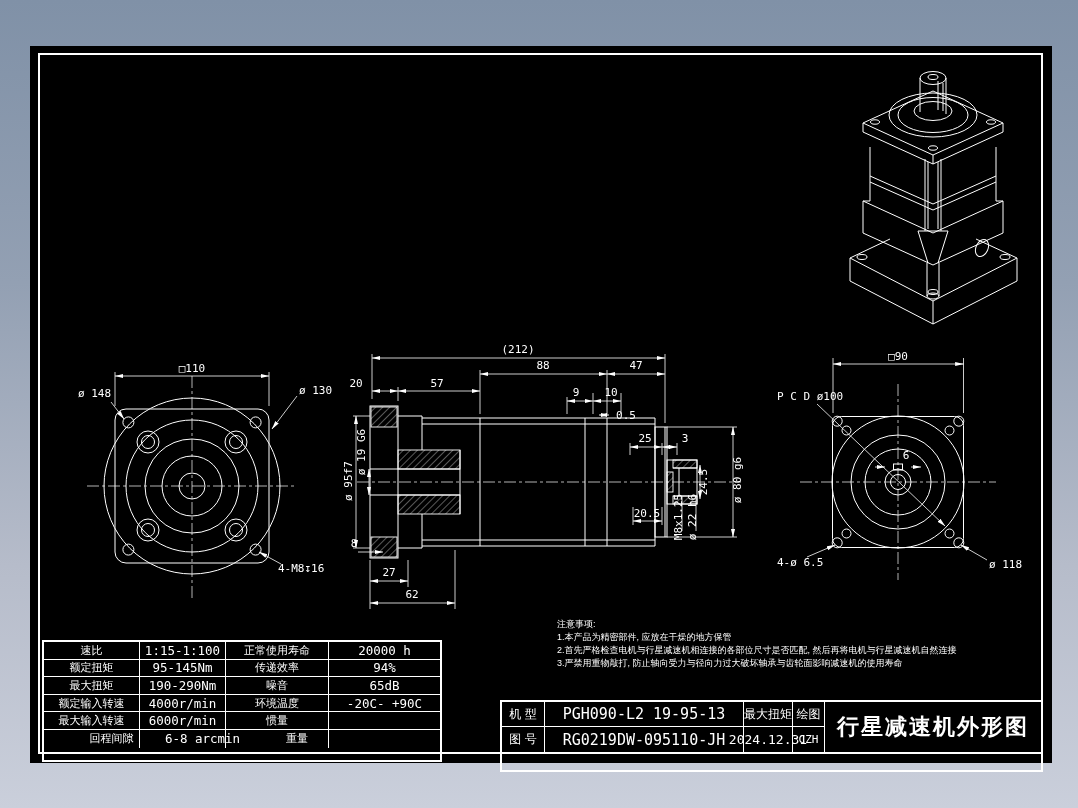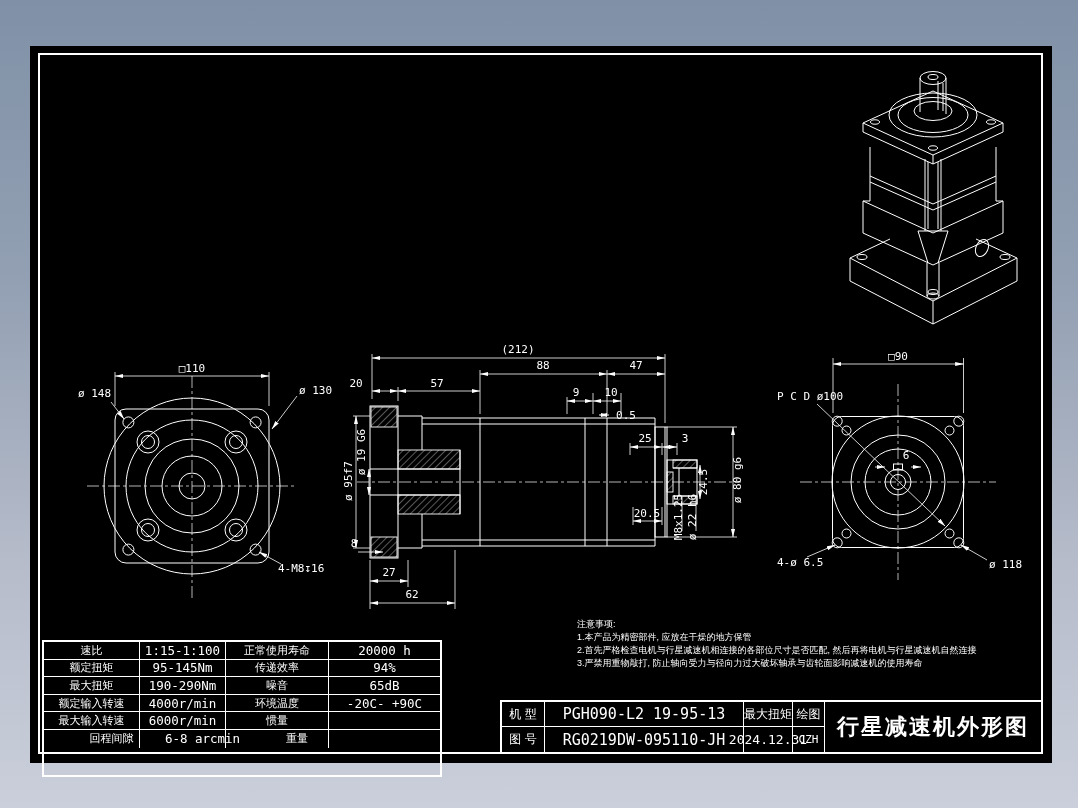--- a/index.html
+++ b/index.html
@@ -11,37 +11,37 @@
   *{box-sizing:border-box;}
   .canvas{position:absolute;left:30px;top:46px;width:1022px;height:717px;background:#000;}
   .frame{position:absolute;left:8px;top:7px;width:1005px;height:701px;border:2px solid #fff;}
   svg{position:absolute;overflow:visible;}
   svg text{fill:#fff;font-family:"DejaVu Sans Mono",monospace;font-size:11px;stroke:none;}
   .g{stroke:#fff;stroke-width:1;fill:none;}
   .dim{stroke:#fff;stroke-width:.8;fill:none;}
   .cl{stroke:#fff;stroke-width:.7;fill:none;stroke-dasharray:12 3 3 3;}
   .hf{fill:url(#hatch);stroke:#fff;stroke-width:.9;}
   
-  .spec{position:absolute;left:12px;top:594px;width:400px;height:137px;border:2px solid #fff;
+  .spec{position:absolute;left:12px;top:594px;width:400px;height:122px;border:2px solid #fff;
         display:grid;grid-template-columns:96px 86px 103px 111px;grid-auto-rows:17.6px;color:#fff;}
   .spec .c{border-right:1px solid #fff;border-bottom:1px solid #fff;display:flex;align-items:center;justify-content:center;
         font-size:11px;white-space:nowrap;overflow:visible;}
   .spec .c:nth-child(4n){border-right:none;text-align:right;}
   .spec .c.last{border-bottom:none;margin-left:40px;}
   .spec .v{font-family:"DejaVu Sans Mono",monospace;font-size:12.5px;}
   
-  .tblock{position:absolute;left:470px;top:654px;width:543px;height:54px;border:2px solid #fff;color:#fff;
+  .tblock{position:absolute;left:470px;top:654px;width:543px;height:72px;border:2px solid #fff;color:#fff;
         display:grid;grid-template-columns:43px 199px 49px 32px 216px;grid-template-rows:25px 25px;}
   .tblock .c{border-right:1px solid #fff;border-bottom:1px solid #fff;display:flex;align-items:center;justify-content:center;
         font-size:12px;white-space:nowrap;overflow:visible;}
   .tblock .mono{font-family:"DejaVu Sans Mono",monospace;font-size:15px;}
   .tblock .r2{border-bottom:none;}
   .tblock .title{grid-column:5;grid-row:1/3;border-right:none;font-size:22px;letter-spacing:2px;font-weight:bold;border-bottom:none;}
   
-  .notes{position:absolute;left:527px;top:572px;width:480px;color:#fff;font-size:9px;line-height:13px;white-space:nowrap;margin-left:20px;}
+  .notes{position:absolute;left:527px;top:572px;width:480px;color:#fff;font-size:9px;line-height:13px;white-space:nowrap;}
 </style>
 </head>
 <body>
 
 <div class="canvas">
   <div class="frame"></div>
 
   <svg width="0" height="0">
     <defs>
       <marker id="arw" viewBox="0 0 10 6" refX="9.5" refY="3" markerWidth="11" markerHeight="7" orient="auto-start-reverse">

